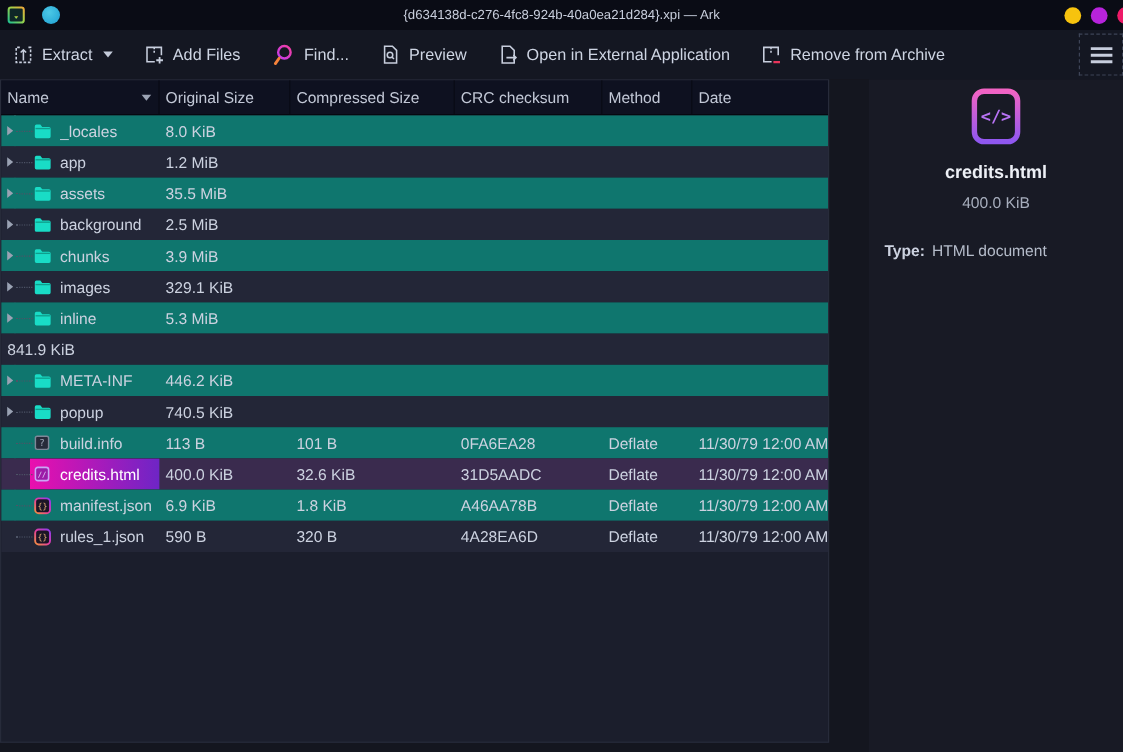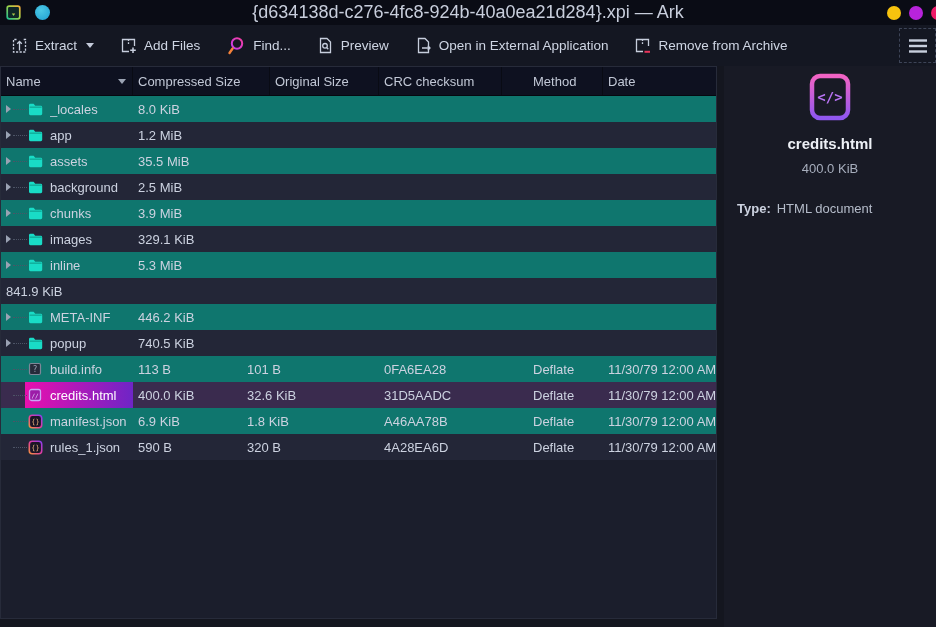--- a/index.html
+++ b/index.html
@@ -5,21 +5,21 @@
   * { box-sizing: border-box; margin: 0; padding: 0; }
   html,body { width:936px; height:627px; overflow:hidden; background:#14161f;
     font-family:"Liberation Sans","DejaVu Sans",sans-serif; }
 
   
   .titlebar { height:25px; background:#0a0c15; display:flex; align-items:center;
     padding-left:5px; position:relative; overflow:hidden; }
   .app-icon { width:17px; height:17px; flex:none; }
   .indicator-dot { width:15px; height:15px; border-radius:50%; margin-left:13px; flex:none;
     background:radial-gradient(circle at 40% 35%, #4cc9e6, #1e9fd2); }
-  .title-text { position:absolute; left:0; right:0; text-align:center; font-size:18px;
+  .title-text { position:absolute; left:0; right:0; text-align:center; font-size:11px;
     color:#c8cedc; pointer-events:none; }
   .winbtns { margin-left:auto; display:flex; gap:8px; align-items:center; z-index:2; }
   .wbtn { width:14px; height:14px; border-radius:50%; border:none; flex:none; }
   .wbtn.min { background:#f7c30e; }
   .wbtn.max { background:#b823dc; }
   .wbtn.close { background:#ee1a68; margin-right:-9px; }
 
   
   .toolbar { height:41px; background:#141722; display:flex; align-items:center;
     gap:25px; padding:0 10px; position:relative; }
@@ -39,21 +39,21 @@
     display:flex; flex-direction:column; }
   .bottomstrip { height:8px; background:#14161f; }
 
   .thead { height:29px; display:flex; background:#0e1120; border-bottom:1px solid #060810; flex:none; }
   .th { display:flex; align-items:center; padding-left:5px; font-size:13px; color:#c2c8d6;
     border-right:1px solid #090b14; }
   .th.name { width:132px; justify-content:space-between; padding-right:6px; }
   .sort-arrow { width:0; height:0; border-left:4.5px solid transparent;
     border-right:4.5px solid transparent; border-top:5px solid #9ba3b3; }
   .w-os { width:109px; } .w-cs { width:137px; } .w-crc { width:123px; }
-  .w-m { width:75px;margin-left:26px; } .w-d { flex:1; border-right:none; }
+  .w-m { width:75px; } .w-d { flex:1; border-right:none; }
 
   .rows { position:relative; flex:1; overflow:hidden; }
   .treeline { position:absolute; left:11px; top:0; height:364px; width:0;
     border-left:1px dotted #4d5466; }
   .row { height:26px; display:flex; font-size:13px; color:#ccd2e0; position:relative; }
   .row.even { background:#0f766e; }
   .row.odd  { background:#232637; }
   .row.selected { background:#3a2b4e; }
   .c { display:flex; align-items:center; padding-left:5px; white-space:nowrap; overflow:hidden; }
   .c.namec { width:132px; padding-left:0; flex:none; }
@@ -164,22 +164,22 @@
 </div>
 
 <div class="main">
   <div class="table-col">
     <div class="tablewrap">
       <div class="thead">
         <div class="th name">
           <span>Name</span>
           <span class="sort-arrow"></span>
         </div>
+        <div class="th w-os">Original Size</div>
         <div class="th w-cs">Compressed Size</div>
-        <div class="th w-os">Original Size</div>
         <div class="th w-crc">CRC checksum</div>
         <div class="th w-m">Method</div>
         <div class="th w-d">Date</div>
       </div>
       <div class="rows" id="rows">
         <div class="treeline"></div>
       <div class="row even">
             <div class="c namec">
               <span class="tree">
                 <span class="stub"></span>

